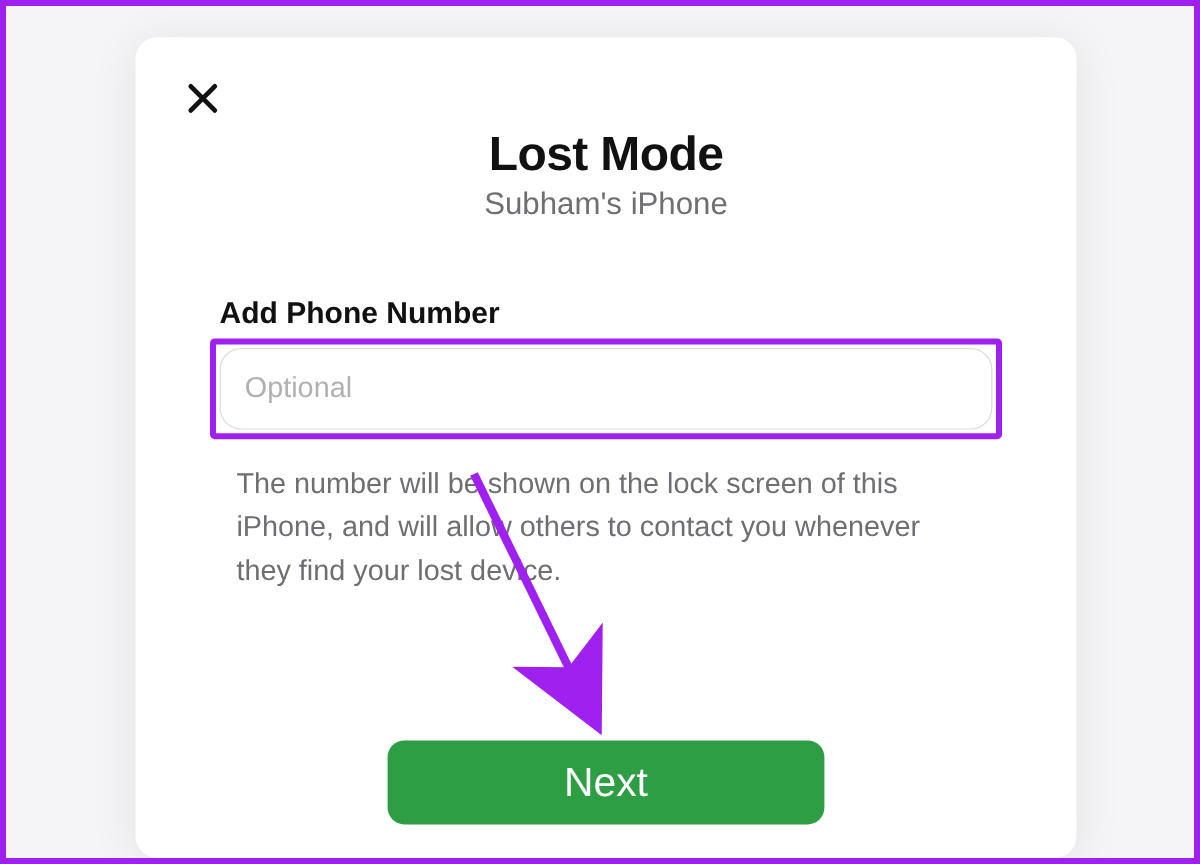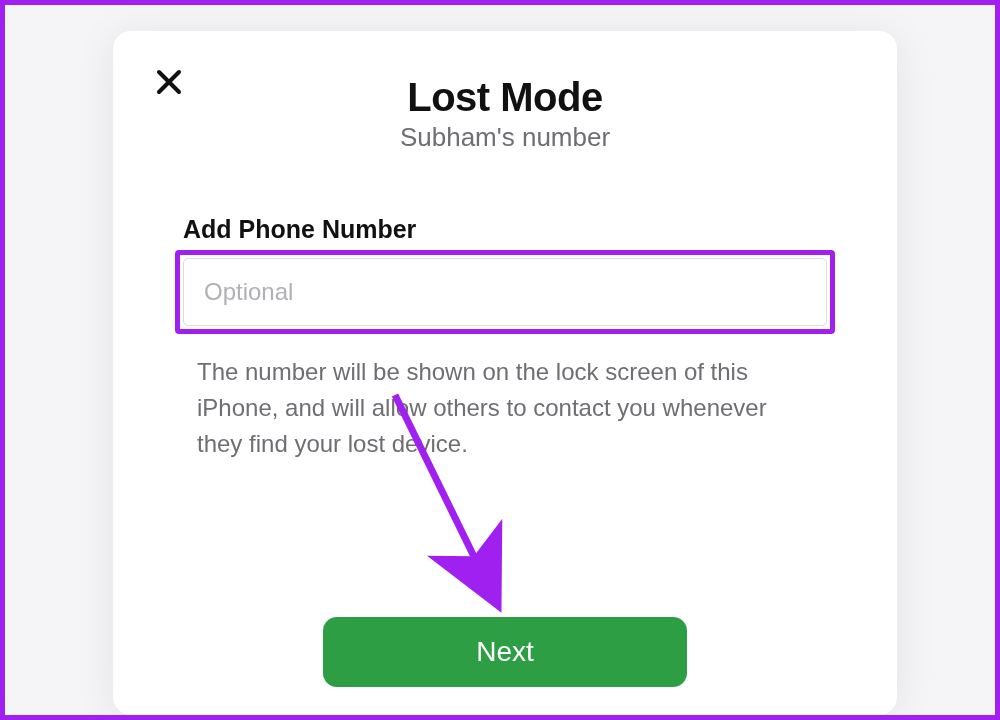--- a/index.html
+++ b/index.html
@@ -37,21 +37,21 @@
       border: none;
       cursor: pointer;
       padding: 0;
     }
     .close-btn svg {
       width: 30px;
       height: 30px;
     }
     .header {
       text-align: center;
-      padding-top: 44px;
+      padding-top: 76px;
     }
     .title {
       font-size: 40px;
       font-weight: 700;
       color: #111;
       letter-spacing: -0.5px;
     }
     .subtitle {
       font-size: 26px;
       color: #6e6e73;
@@ -72,21 +72,21 @@
     }
     .highlight-wrap {
       border: 5px solid #a020f0;
       border-radius: 4px;
       padding: 3px 3px;
     }
     .phone-input {
       width: 100%;
       height: 68px;
       border: 1px solid #dcdcdc;
-      border-radius: 5px;
+      border-radius: 18px;
       font-size: 24px;
       padding: 0 20px;
       color: #333;
       outline: none;
       background: #fff;
     }
     .phone-input::placeholder {
       color: #b0b0b5;
     }
     .description {
@@ -102,21 +102,21 @@
       position: absolute;
       bottom: 28px;
       left: 50%;
       transform: translateX(-50%);
       width: 364px;
       height: 70px;
       background: #2e9e44;
       border: none;
       border-radius: 14px;
       color: #ffffff;
-      font-size: 28px;
+      font-size: 34px;
       font-weight: 400;
       cursor: pointer;
     }
     .annotation-arrow {
       position: absolute;
       pointer-events: none;
     }
   </style>
 </head>
 <body>
@@ -125,21 +125,21 @@
 
   <button class="close-btn">
     <svg viewBox="0 0 24 24">
       <line x1="4" y1="4" x2="20" y2="20" stroke="#111" stroke-width="3.2" stroke-linecap="round"></line>
       <line x1="20" y1="4" x2="4" y2="20" stroke="#111" stroke-width="3.2" stroke-linecap="round"></line>
     </svg>
   </button>
 
   <div class="header">
     <h1 class="title">Lost Mode</h1>
-    <div class="subtitle">Subham's number</div>
+    <div class="subtitle">Subham's iPhone</div>
   </div>
 
   <div class="content">
     <label class="field-label">Add Phone Number</label>
     <div class="highlight-wrap">
       <input type="text" class="phone-input" placeholder="Optional" style="">
     </div>
     <p class="description">The number will be shown on the lock screen of this iPhone, and will allow others to contact you whenever they find your lost device.</p>
   </div>
 

